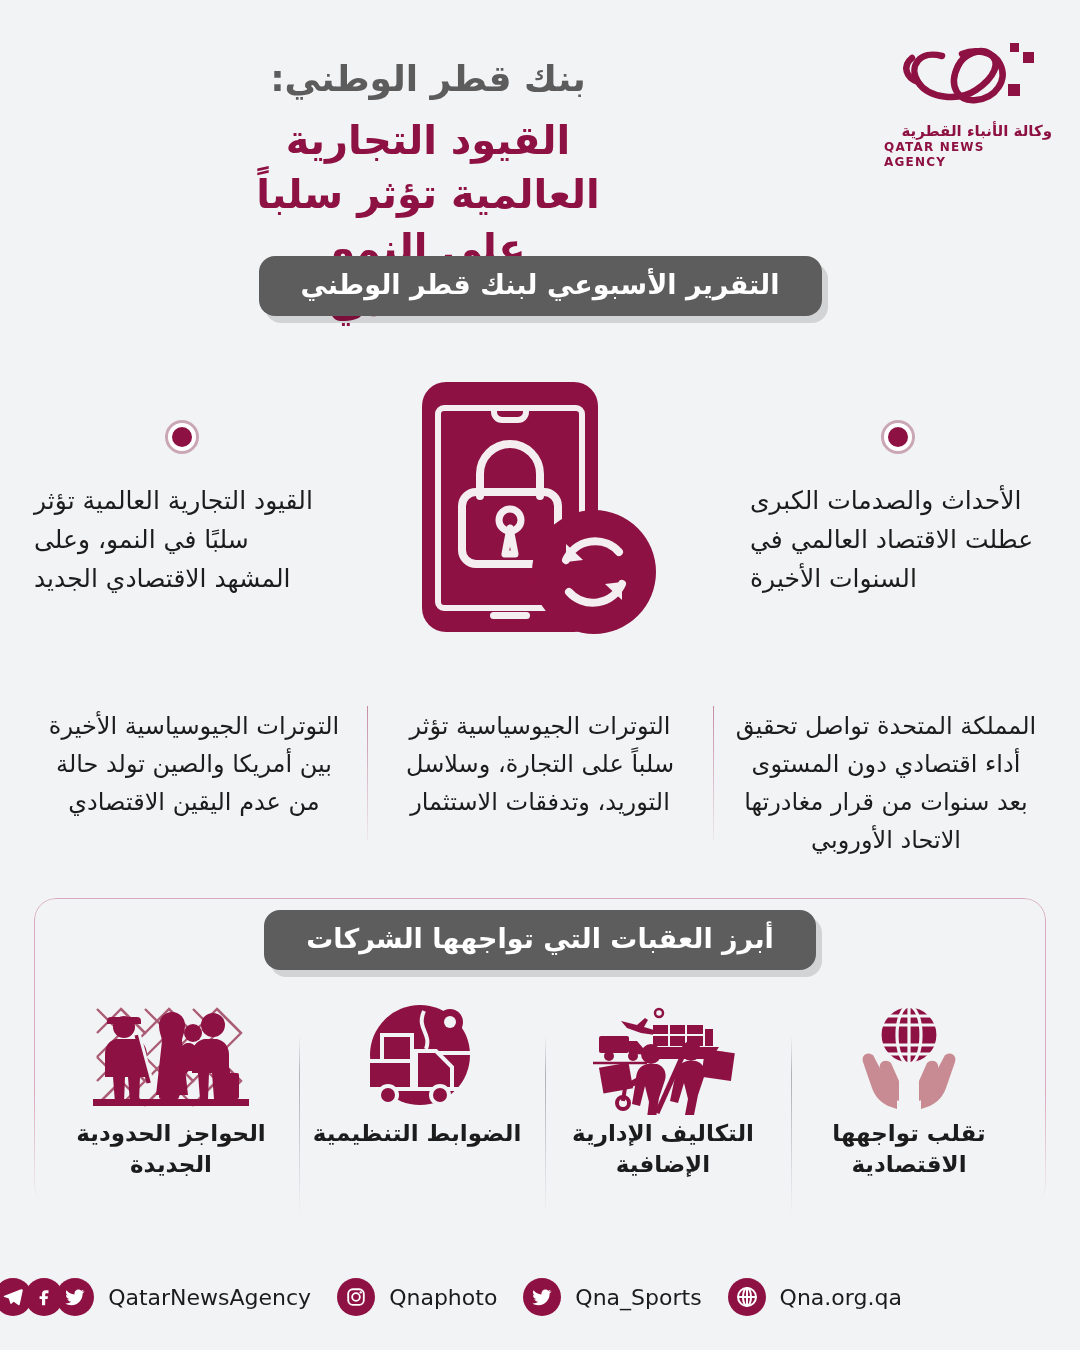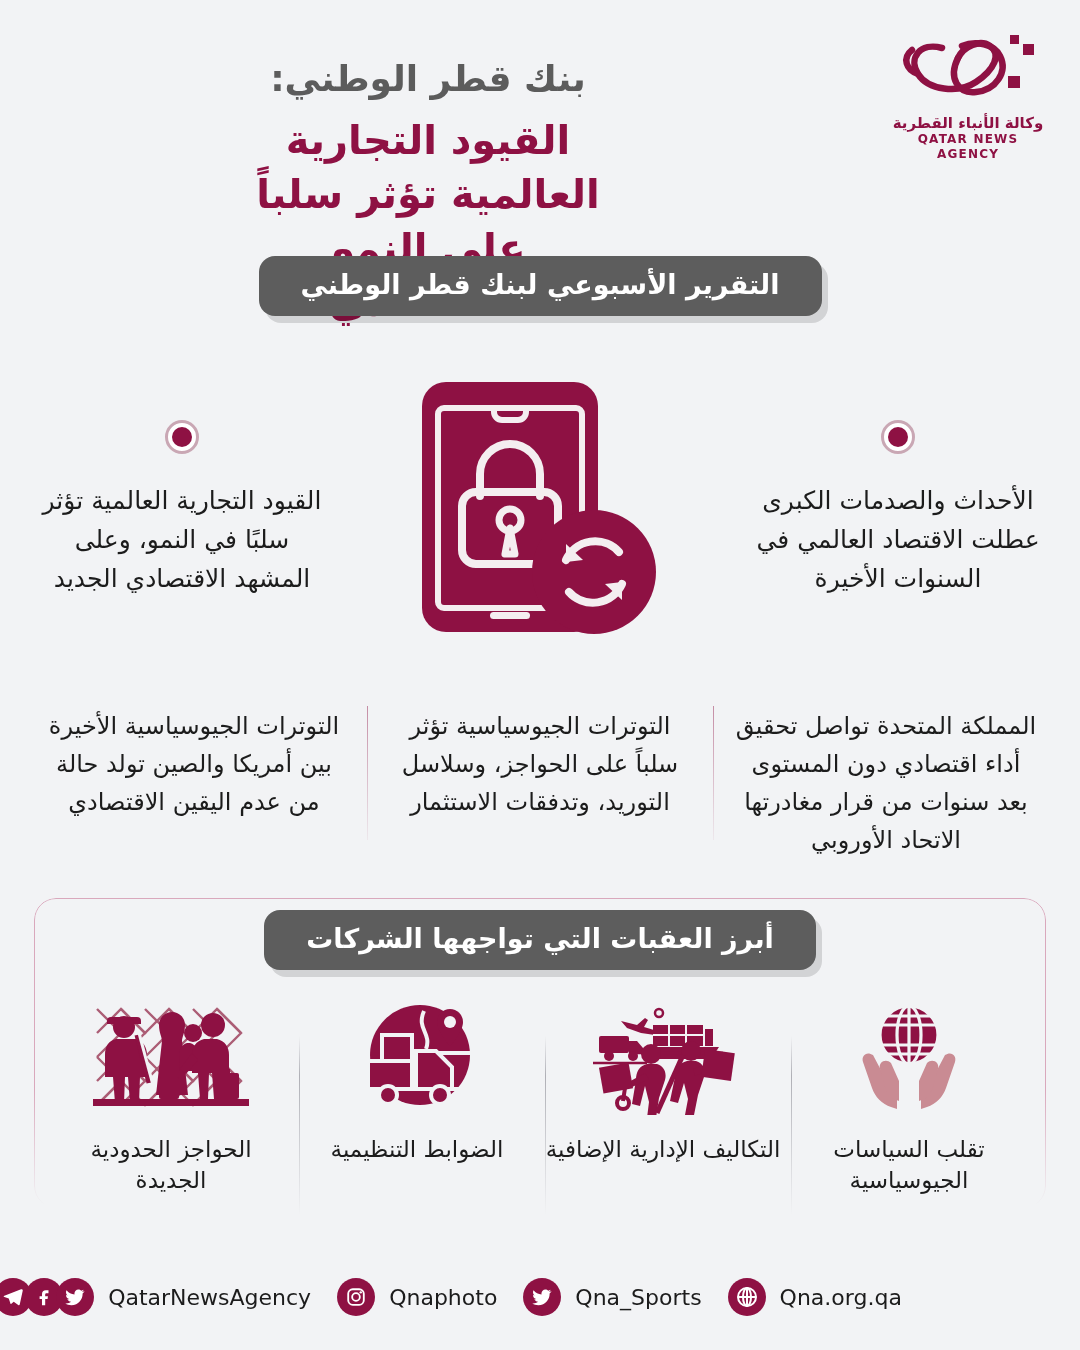--- a/index.html
+++ b/index.html
@@ -16,24 +16,23 @@
     position: relative;
     width: 1080px;
     height: 1350px;
     background: #f2f3f5;
     overflow: hidden;
   }
 
   
   .logo-wrap {
     position: absolute;
-    top: 20px;
+    top: 28px;
     right: 28px;
     width: 168px;
-    text-align: center;
   }
   .logo-mark { width: 168px; height: 92px; display: block; }
   .logo-ar {
     color: #8E1143;
     font-size: 15px;
     font-weight: 700;
     letter-spacing: .5px;
     line-height: 1.2;
     margin-top: 2px;
   }
@@ -94,21 +93,21 @@
   .bullet-row {
     position: absolute;
     top: 370px;
     left: 0;
     width: 1080px;
     display: flex;
     align-items: flex-start;
     justify-content: space-between;
     padding: 0 34px;
   }
-  .bullet-col { width: 296px; text-align: center; }
+  .bullet-col { width: 296px; text-align: left; }
   .bullet-dot {
     width: 34px; height: 34px;
     border-radius: 50%;
     border: 3px solid #c9a7b4;
     background: #ffffff;
     margin: 50px auto 0;
     position: relative;
   }
   .bullet-dot::after {
     content: "";
@@ -203,24 +202,23 @@
     position: absolute;
     top: 36px;
     right: -10px;
     width: 1px;
     height: 180px;
     background: linear-gradient(to bottom, rgba(120,120,130,0) 0%, rgba(120,120,130,.55) 22%, rgba(120,120,130,0) 100%);
   }
   .icon-art { height: 118px; display: flex; align-items: center; justify-content: center; }
   .icon-art svg { display: block; }
   .icon-label {
-    margin-top: 16px;
     color: #1c1c1c;
     font-size: 23px;
-    font-weight: 400;
+    font-weight: 700;
     line-height: 1.35;
   }
 
   
   .footer {
     position: absolute;
     bottom: 34px;
     left: 0;
     width: 896px;
     display: flex;
@@ -313,21 +311,21 @@
     </div>
 
     <div class="bullet-col">
       <div class="bullet-dot"></div>
       <div class="bullet-text">القيود التجارية العالمية تؤثر سلبًا في النمو، وعلى المشهد الاقتصادي الجديد</div>
     </div>
   </div>
 
   <div class="mid-row">
     <div class="mid-col">المملكة المتحدة تواصل تحقيق أداء اقتصادي دون المستوى بعد سنوات من قرار مغادرتها الاتحاد الأوروبي</div>
-    <div class="mid-col">التوترات الجيوسياسية تؤثر سلباً على الحواجز، وسلاسل التوريد، وتدفقات الاستثمار</div>
+    <div class="mid-col">التوترات الجيوسياسية تؤثر سلباً على التجارة، وسلاسل التوريد، وتدفقات الاستثمار</div>
     <div class="mid-col">التوترات الجيوسياسية الأخيرة بين أمريكا والصين تولد حالة من عدم اليقين الاقتصادي</div>
   </div>
 
   <div class="card"></div>
 
   <div class="card-pill-row pill-row">
     <span class="pill">أبرز العقبات التي تواجهها الشركات</span>
   </div>
 
   <div class="icon-row">
@@ -345,21 +343,21 @@
             <path d="M66 3 v58"></path>
           </g>
           <g fill="#c98b93">
             <path d="M30 52 c-6 -4 -12 0 -10 7 l9 26 c3 9 10 16 19 19 l6 2 v-18 l-4 -3 c-5 -4 -8 -8 -10 -14 z"></path>
             <path d="M102 52 c6 -4 12 0 10 7 l-9 26 c-3 9 -10 16 -19 19 l-6 2 v-18 l4 -3 c5 -4 8 -8 10 -14 z"></path>
             <path d="M48 60 c-5 -5 -13 -1 -11 6 l5 18 c2 7 7 12 14 14 v-20 z"></path>
             <path d="M84 60 c5 -5 13 -1 11 6 l-5 18 c-2 7 -7 12 -14 14 v-20 z"></path>
           </g>
         </svg>
       </div>
-      <div class="icon-label">تقلب السياسات الجيوسياسية</div>
+      <div class="icon-label">تقلب تواجهها الاقتصادية</div>
     </div>
 
     <div class="icon-col">
       <div class="icon-art">
         <svg width="152" height="112" viewBox="0 0 152 112">
           <g fill="#8E1143">
 
             <path d="M34 18 l16 4 l8 -7 l3 2 l-4 7 l10 3 l4 -3 l2 2 l-5 6 l-14 -2 l-14 -5 z"></path>
             <circle cx="72" cy="10" r="4" fill="none" stroke="#8E1143" stroke-width="2.5"></circle>
 

